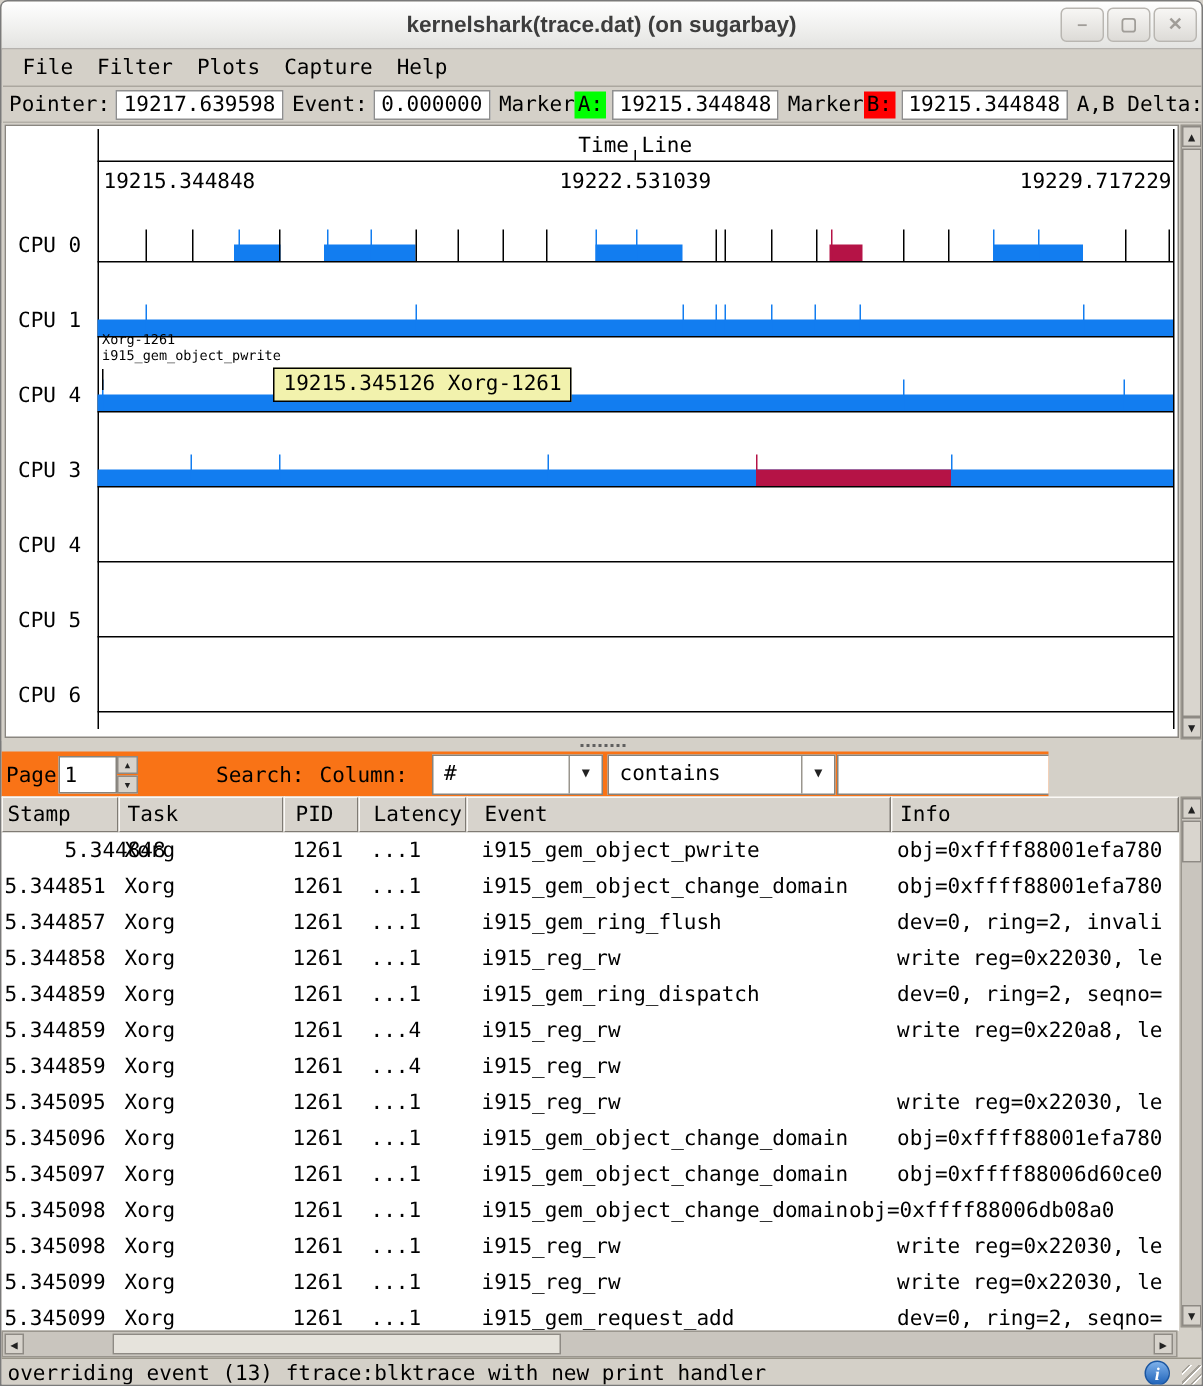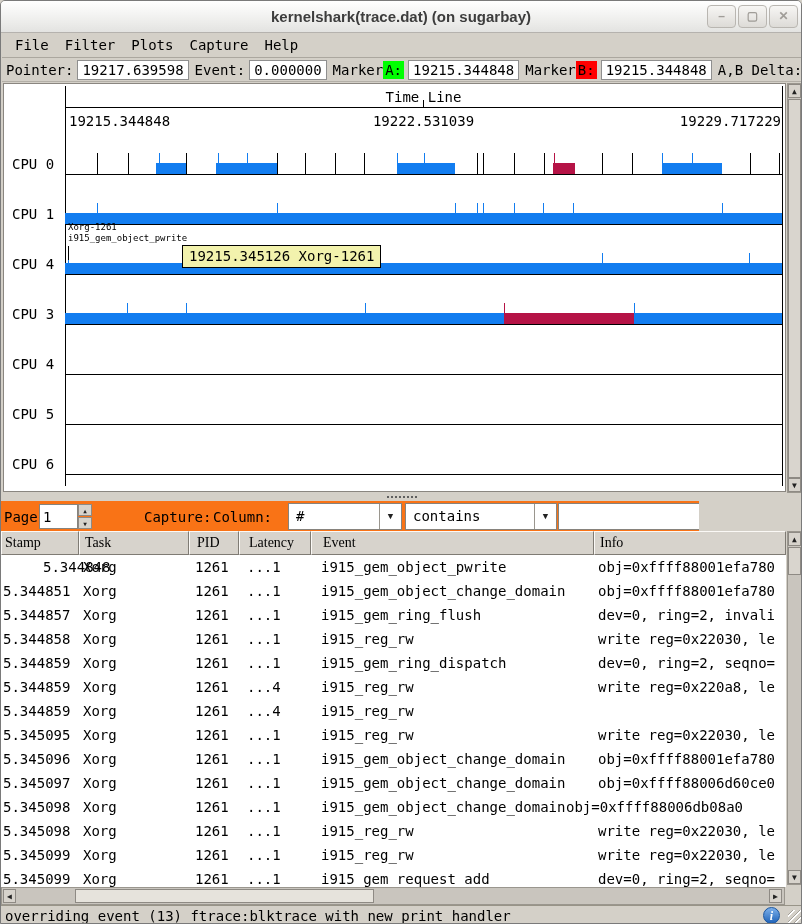--- a/index.html
+++ b/index.html
@@ -79,21 +79,21 @@
   .combo-text { position:absolute; left:7px; top:3px; line-height:19px; white-space:pre; }
   .combo-arrow { position:absolute; right:0; top:0; bottom:0; width:22px; border-left:1px solid #9a968e;
                  font-size:9px; text-align:center; line-height:25px; color:#222; }
   .search-entry { position:absolute; left:557px; top:2px; width:159px; height:27px; border:1px solid #86837d;
                   background:#fff; font-family:"DejaVu Sans Mono",monospace; font-size:14px; padding:0 4px; }
   .checkbox { position:absolute; left:720px; top:9px; width:13px; height:13px; background:#fff; border:1px solid #73706a; }
 
   
   .thead { position:absolute; left:0; top:530px; width:785px; height:24px; background:#d7d3cc; }
   .th { position:absolute; top:0; height:24px; background:#d7d3cc; line-height:22px; white-space:pre; overflow:hidden;
-        border-top:1px solid #fbf9f6; border-left:1px solid #fbf9f6; border-right:1px solid #7f7b74; border-bottom:1px solid #7f7b74;font-family:Liberation Serif, serif; }
+        border-top:1px solid #fbf9f6; border-left:1px solid #fbf9f6; border-right:1px solid #7f7b74; border-bottom:1px solid #7f7b74; }
   .tbody { position:absolute; left:0; top:554px; width:785px; height:332px; background:#fff; overflow:hidden; }
   .trow { position:relative; width:785px; height:24px; background:#fff; }
   .td { position:absolute; top:0; height:24px; line-height:24px; white-space:pre; overflow:hidden; }
 
   
   .statusbar { position:absolute; left:0; top:904px; width:802px; height:20px; background:#d4d0c8;
                border-top:1px solid #989488; }
   .status-text { position:absolute; left:4px; top:1px; line-height:18px; white-space:pre; }
   .info-icon { position:absolute; left:762px; top:1px; width:17px; height:17px; border-radius:50%;
                background:linear-gradient(#7db0ea,#1f63b9); border:1px solid #1a55a0; color:#fff;
@@ -228,21 +228,21 @@
     <div class="splitter-dots"></div>
   </div>
 
   <div class="controls">
     <span class="ctl-label" style="left:3px">Page</span>
     <input class="entry page-entry" style="font-family: &quot;DejaVu Sans Mono&quot;, monospace; font-size: 14px;" value="1">
     <div class="spin-btns">
       <div class="spin-b" style="top:0">▲</div>
       <div class="spin-b" style="top:13px">▼</div>
     </div>
-    <span class="ctl-label" style="left:143px">Capture:</span>
+    <span class="ctl-label" style="left:143px">Search:</span>
     <span class="ctl-label" style="left:212px">Column:</span>
     <div class="combo" style="left:287px; width:114px;">
       <span class="combo-text">#</span>
       <span class="combo-arrow">▼</span>
     </div>
     <div class="combo" style="left:404px; width:152px;">
       <span class="combo-text">contains</span>
       <span class="combo-arrow">▼</span>
     </div>
     <input class="search-entry" value="" style="">

